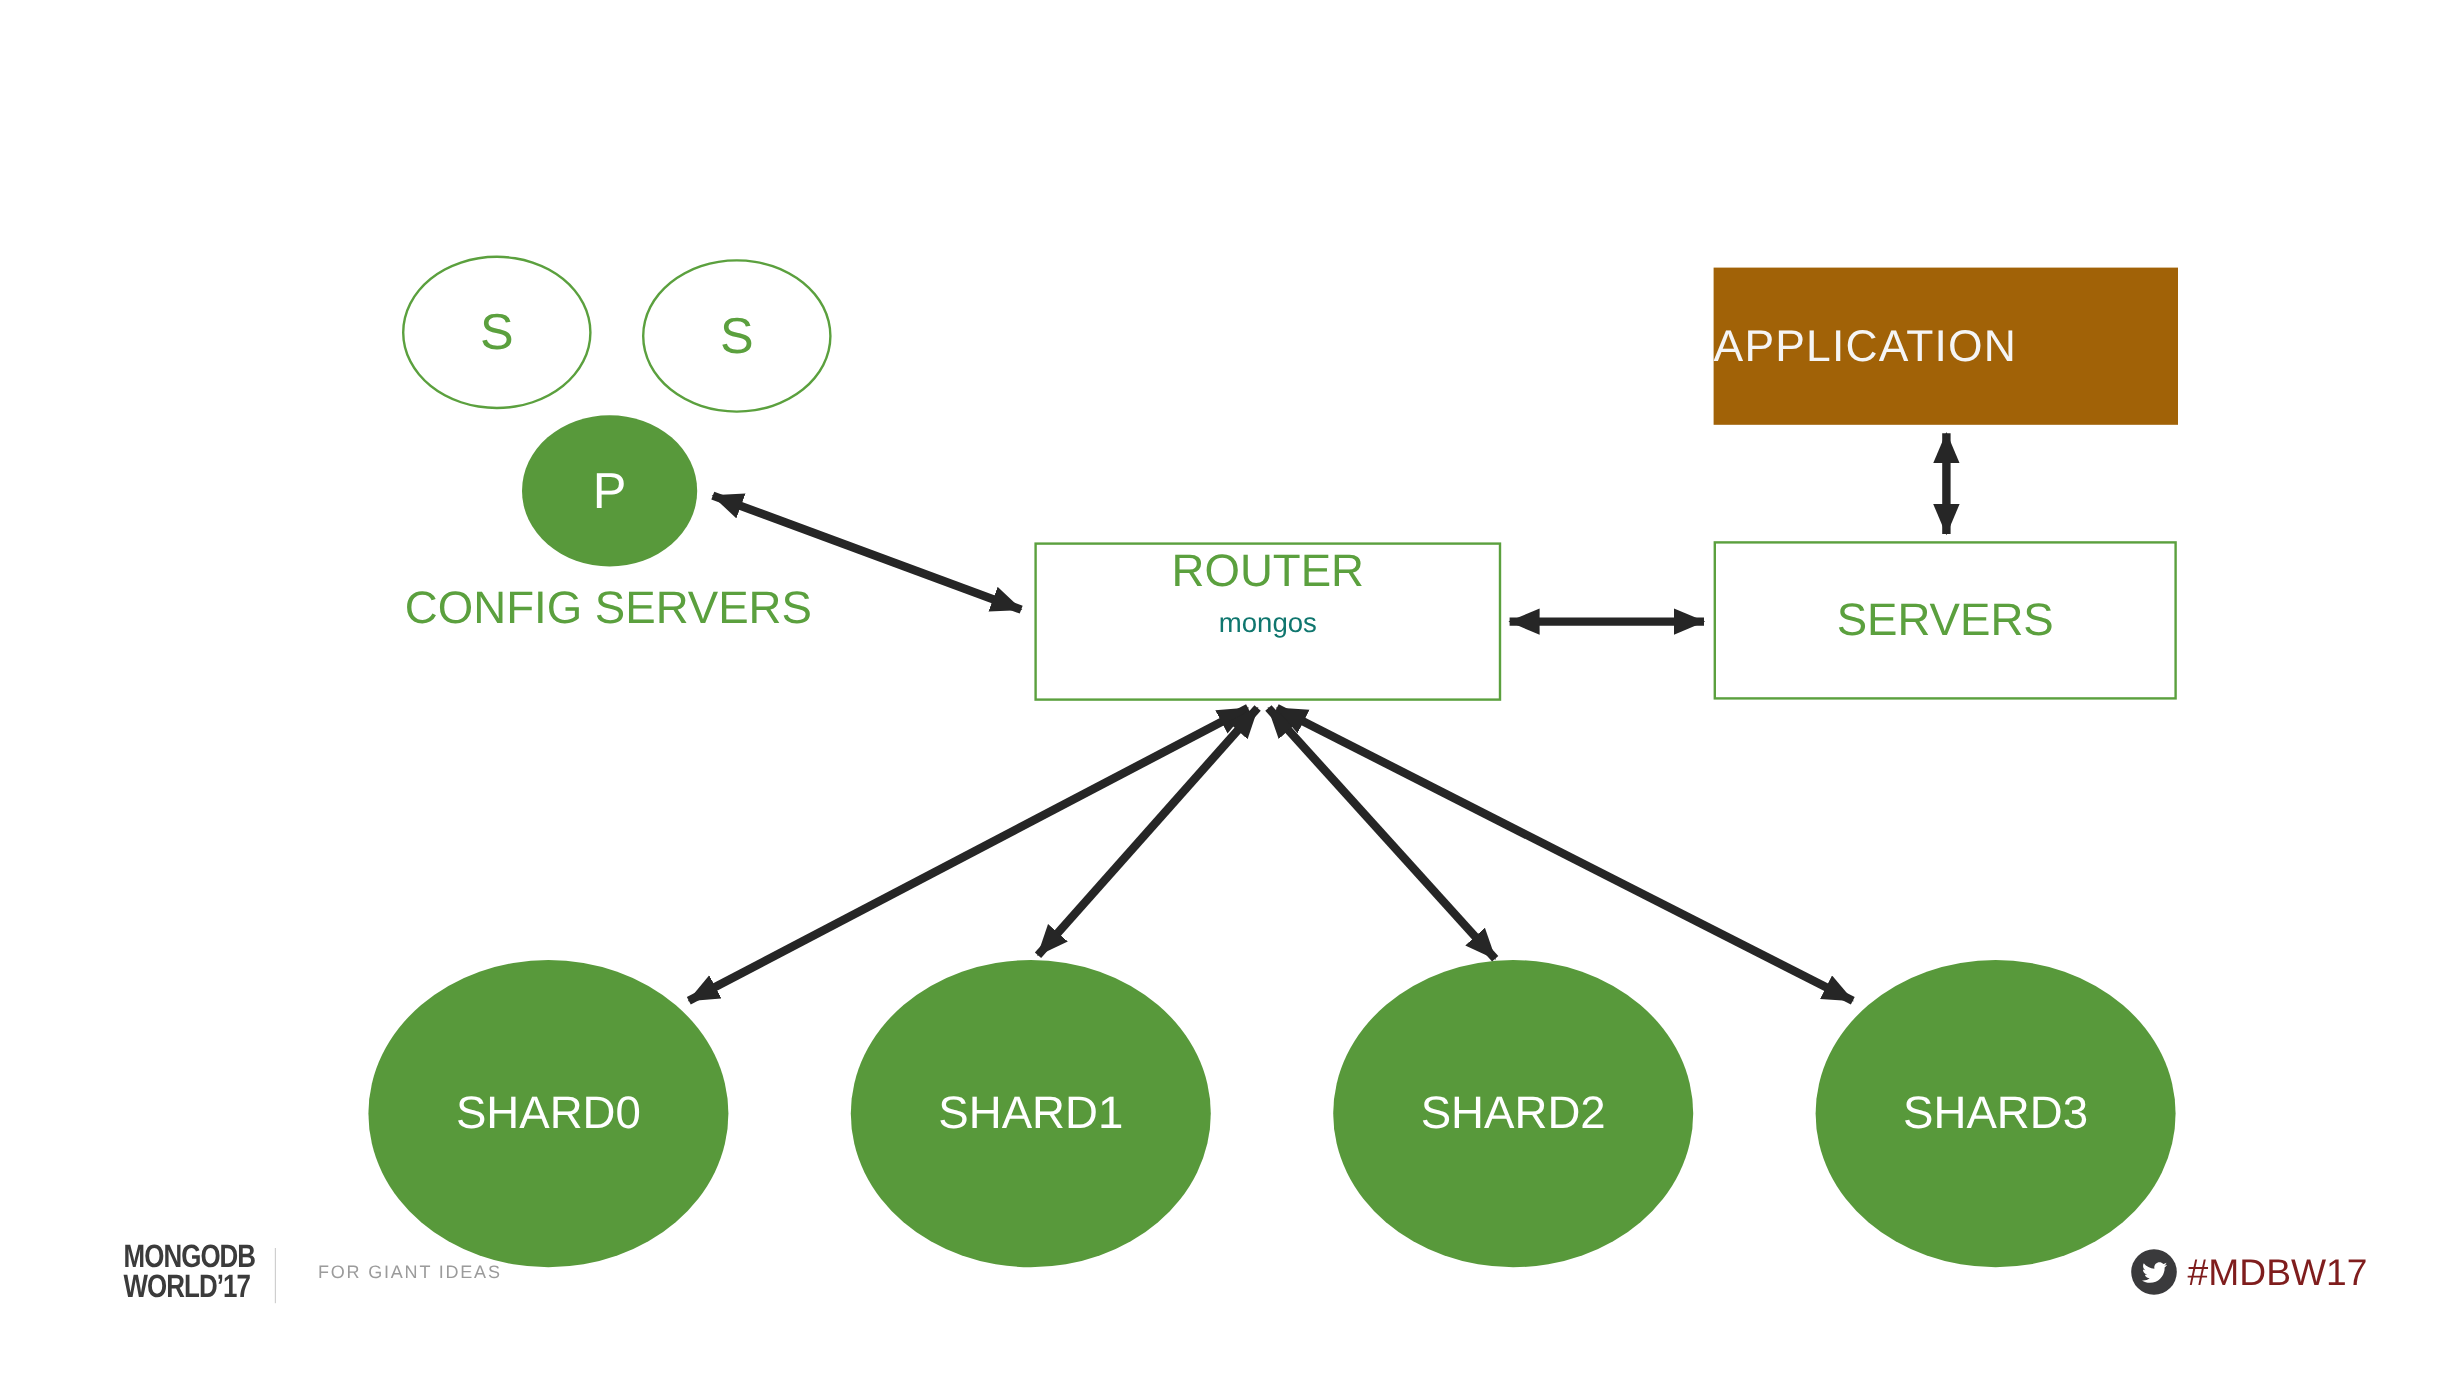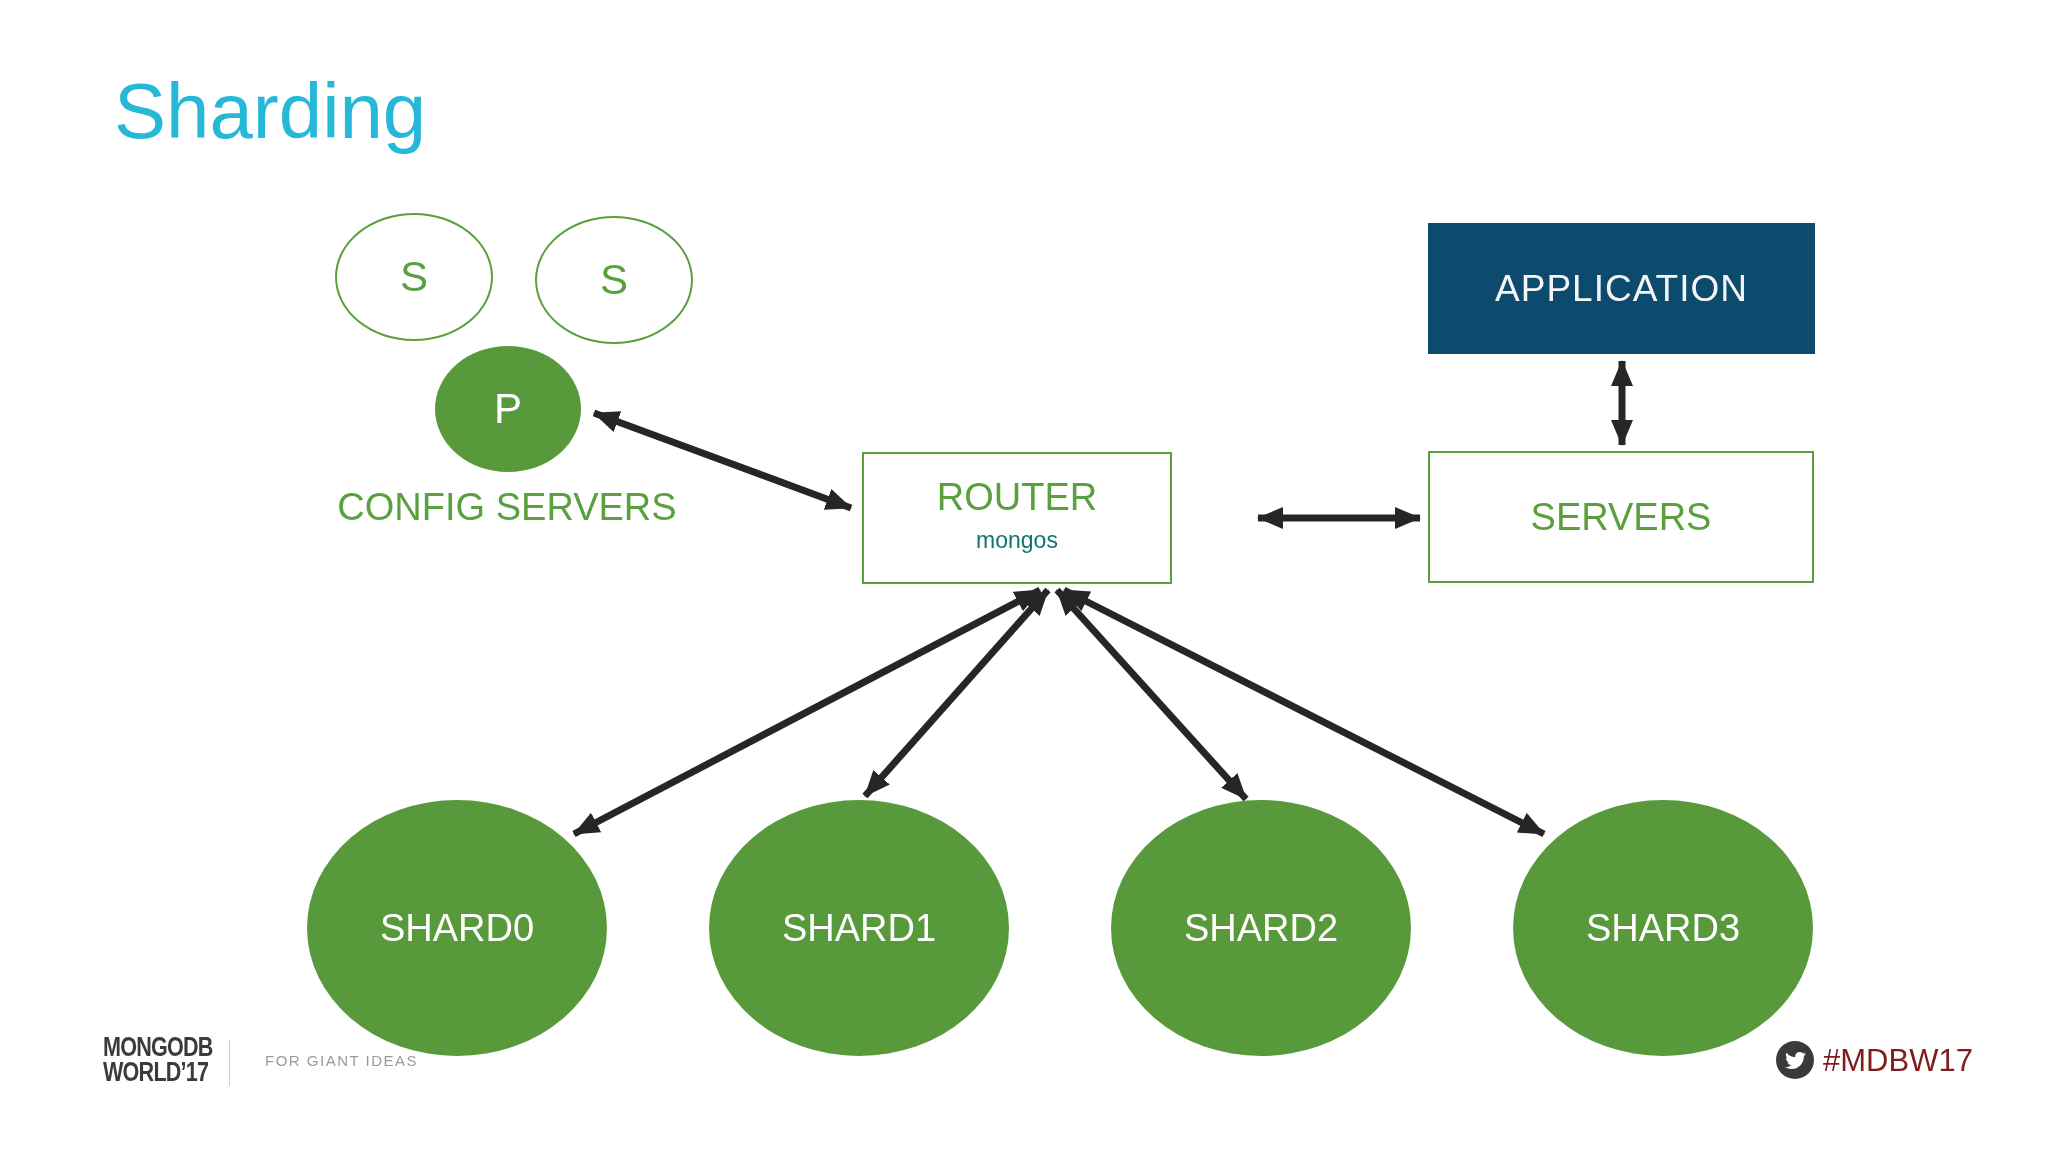--- a/index.html
+++ b/index.html
@@ -43,34 +43,34 @@
   }
   #config-servers-label{
     left:297px;top:486px;width:420px;
     text-align:center;
     color:#5ba03e;
     font-size:38px;
   }
 
   
   #router-box{
-    left:862px;top:452px;width:310px;height:132px;
+    left:862px;top:452px;width:389px;height:132px;
     border:2px solid #5ba03e;
     background:#ffffff;
-    display:flex;flex-direction:column;align-items:center;justify-content:center;
+    display:flex;flex-direction:column;align-items:center;
     box-sizing:border-box;
   }
   #router-title{color:#5ba03e;font-size:38px;line-height:44px;}
   #router-subtitle{color:#0f766e;font-size:23px;line-height:42px;}
 
   
   #application-box{
     left:1428px;top:223px;width:387px;height:131px;
-    background:#0c4a6e;
-    display:flex;align-items:center;justify-content:center;
+    background:#a16207;
+    display:flex;align-items:center;
     color:#f5f5f5;
     font-size:37px;
     letter-spacing:1px;
   }
 
   
   #driver-box{
     left:1428px;top:451px;width:386px;height:132px;
     border:2px solid #5ba03e;
     background:#ffffff;
@@ -133,21 +133,20 @@
     left:1823px;top:1043px;
     color:#7f1d1d;
     font-size:31px;
   }
 </style>
 </head>
 <body>
 
 <div id="stage">
 
-  <div id="slide-title" class="abs">Sharding</div>
 
   <div id="secondary-node-1" class="abs node-ellipse secondary-node">
     <span>S</span>
   </div>
   <div id="secondary-node-2" class="abs node-ellipse secondary-node">
     <span>S</span>
   </div>
   <div id="primary-node" class="abs node-ellipse">
     <span>P</span>
   </div>

